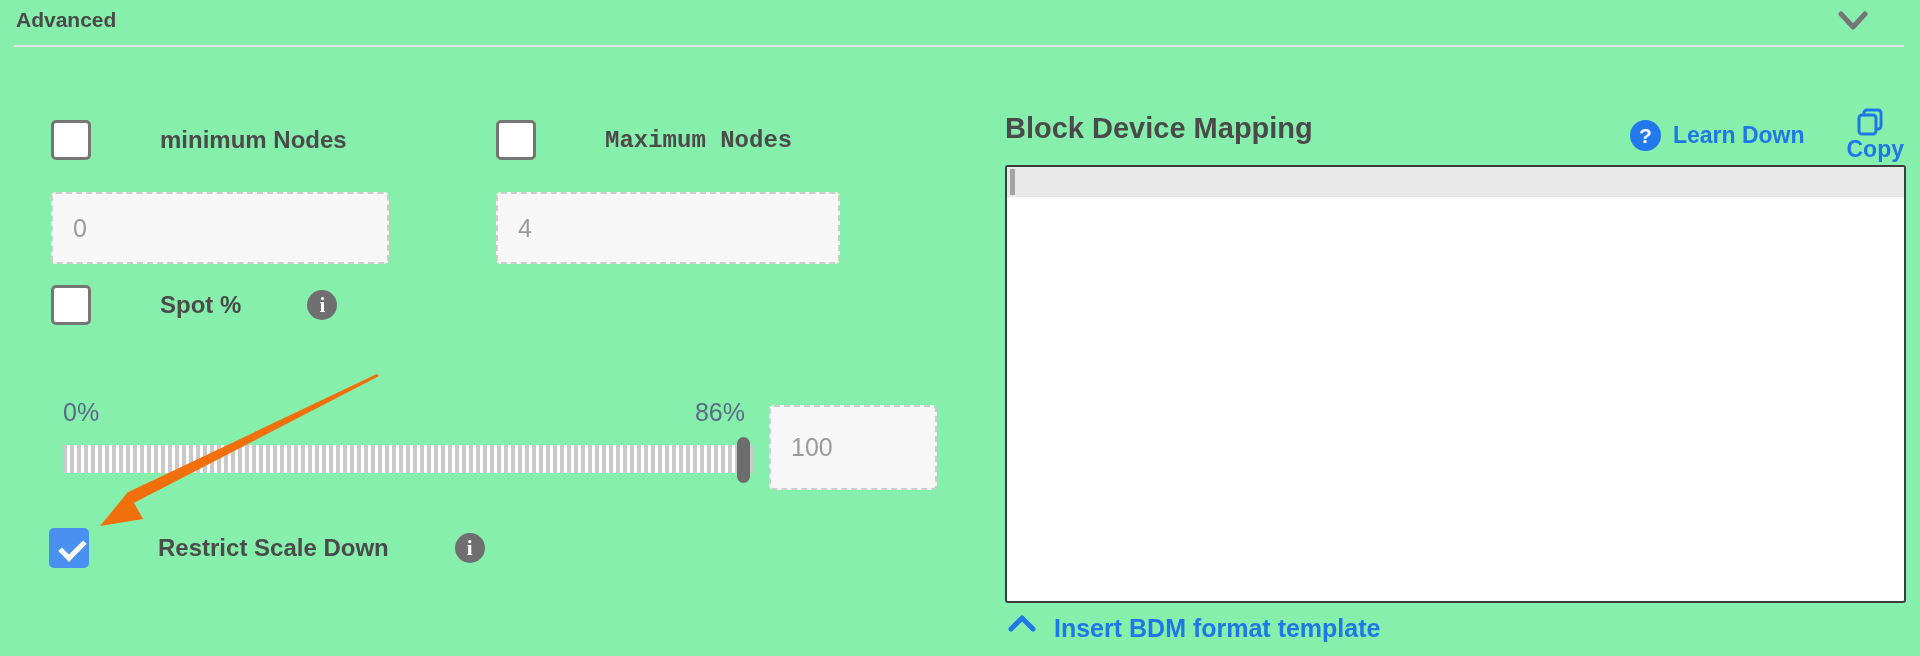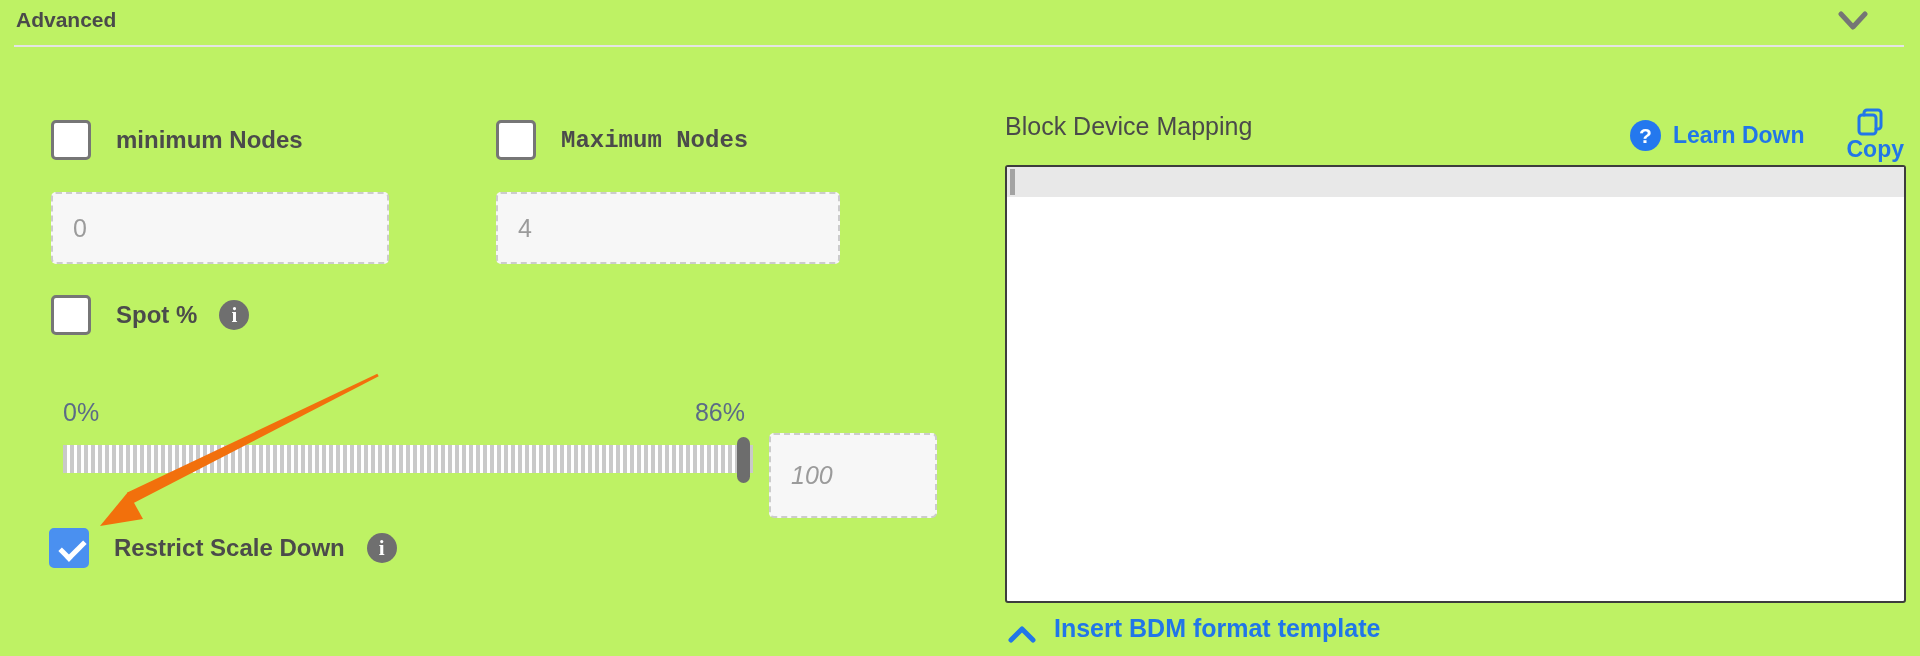--- a/index.html
+++ b/index.html
@@ -2,21 +2,21 @@
 <html><head>
 <meta charset="utf-8">
 <style>
   * { margin: 0; padding: 0; box-sizing: border-box; }
   html, body { background: #ffffff; }
   body { font-family: "Liberation Sans", sans-serif; }
   .screen {
     position: relative;
     width: 1920px;
     height: 656px;
-    background: #bef264;
+    background: #86efac;
     overflow: hidden;
   }
 
   
   .adv-header {
     position: absolute; left: 0; top: 0; width: 1920px; height: 46px;
   }
   .adv-title {
     position: absolute; left: 16px; top: 8px;
     font-size: 21px; font-weight: 600; color: #4a4a4a;
@@ -37,21 +37,21 @@
   }
   .cb.checked {
     background: #4a90f0; border-color: #4a90f0;
   }
   .cb.checked::after {
     content: ""; position: absolute; left: 8px; top: 9px;
     width: 20px; height: 10px;
     border-left: 5px solid #fff; border-bottom: 5px solid #fff;
     transform: rotate(-45deg);
   }
-  .cb-row { position: absolute; display: flex; align-items: center; }
+  .cb-row { position: absolute; display: flex; align-items: center; gap: 44px; }
   .cb-label {
     margin-left: 25px; font-size: 24px; font-weight: 600; color: #4b4b4b;
   }
 
   
   .info-icon {
     width: 30px; height: 30px; border-radius: 50%; background: #6f6f6f;
     color: #ffffff; display: inline-flex; align-items: center; justify-content: center;
     font-family: "Liberation Serif", serif; font-weight: 700; font-size: 21px;
     margin-left: 22px; flex: 0 0 auto;
@@ -81,21 +81,21 @@
     position: absolute; left: 737px; top: 437px; width: 13px; height: 46px;
     background: #6d6d6d; border-radius: 7px; cursor: grab;
   }
 
   
   .arrow-annotation { position: absolute; left: 90px; top: 360px; pointer-events: none; }
 
   
   .bdm-title {
     position: absolute; left: 1005px; top: 112px;
-    font-size: 25px; font-weight: 400; color: #4a4a4a;
+    font-size: 29px; font-weight: 700; color: #4a4a4a;
   }
   .bdm-links { position: absolute; right: 16px; top: 108px; display: flex; align-items: center; }
   .link-blue {
     display: inline-flex; align-items: center; cursor: pointer;
     color: #2176e8; font-size: 23px; font-weight: 600;
   }
   .q-icon {
     width: 31px; height: 31px; border-radius: 50%; background: #2478ee;
     color: #fff; display: inline-flex; align-items: center; justify-content: center;
     font-size: 21px; font-weight: 700; margin-right: 12px; flex: 0 0 auto;
@@ -110,21 +110,21 @@
   }
   .bdm-firstline {
     position: absolute; left: 0; top: 0; right: 0; height: 30px; background: #e8e8e8;
   }
   .bdm-cursor {
     position: absolute; left: 3px; top: 2px; width: 5px; height: 26px; background: #a3a3a3;
   }
 
   .bdm-insert {
     position: absolute; left: 1008px; top: 614px;
-    display: flex; align-items: flex-end; cursor: pointer;
+    display: flex; align-items: flex-start; cursor: pointer;
   }
   .bdm-insert .chev-up { margin-right: 18px; display: inline-flex; }
   .bdm-insert-label { color: #2176e8; font-size: 25px; font-weight: 600; }
 </style>
 </head>
 <body>
 
 <div class="screen">
 
   <div class="adv-header">
@@ -141,33 +141,33 @@
   </div>
 
   <div class="cb-row" style="left:496px; top:120px;font-family:Liberation Mono, monospace;">
     <div class="cb"></div>
     <div class="cb-label">Maximum Nodes</div>
   </div>
 
   <input class="dash-input" style="left: 51px; top: 192px; width: 338px;" value="0">
   <input class="dash-input" style="left: 496px; top: 192px; width: 344px;" value="4">
 
-  <div class="cb-row" style="left:51px; top:295px;">
+  <div class="cb-row" style="left:51px; top:285px;">
     <div class="cb"></div>
     <div class="cb-label">Spot %</div>
     <div class="info-icon">i</div>
   </div>
 
   <div class="slider-labels">
     <div class="slider-min">0%</div>
     <div class="slider-max">86%</div>
   </div>
   <div class="slider-track"></div>
   <div class="slider-handle"></div>
-  <input class="dash-input" style="left: 769px; top: 433px; width: 168px; height: 85px; font-style: italic;" value="100">
+  <input class="dash-input" style="left: 769px; top: 405px; width: 168px; height: 85px;" value="100">
 
   <div class="cb-row" style="left:49px; top:528px;">
     <div class="cb checked"></div>
     <div class="cb-label">Restrict Scale Down</div>
     <div class="info-icon">i</div>
   </div>
 
   <svg class="arrow-annotation" width="310" height="185" viewBox="0 0 310 185">
     <polygon points="287.3,13.7 37.3,132.6 42.7,143.4 288.7,16.3" fill="#f2700c"></polygon>
     <polygon points="10,166 38,132 53,159" fill="#f2700c"></polygon>

